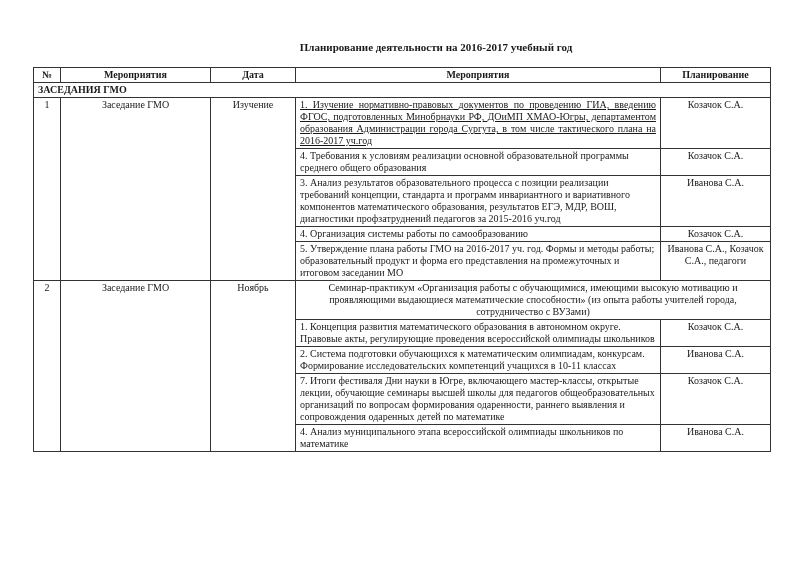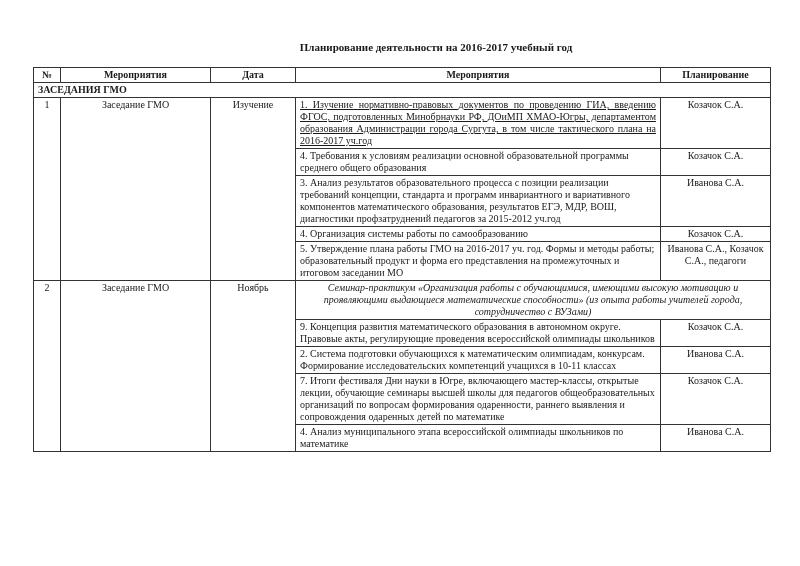--- a/index.html
+++ b/index.html
@@ -10,21 +10,21 @@
   table.plan { position: absolute; top: 67px; left: 33px; width: 737px;
                border-collapse: collapse; table-layout: fixed; font-size: 10px; line-height: 12px; }
   table.plan td, table.plan th { border: 1px solid #333; padding: 1px 4px; vertical-align: top; }
   table.plan th { font-weight: bold; text-align: center; padding: 1px 4px; height: 12px; }
   .c-num { width: 19px; text-align: center; }
   .c-event { width: 142px; text-align: center; }
   .c-date { width: 77px; text-align: center; }
   .c-resp { width: 102px; text-align: center; margin-left: 48px; }
   .section td { font-weight: bold; text-align: left; }
   .content-just { text-align: justify; text-decoration: underline; }
-  .content-center { text-align: center; font-style: italic; }
+  .content-center { text-align: center; }
   td.vdiv { border-right: 2px solid #444; }
 </style>
 </head>
 <body>
 
 <div class="title">Планирование деятельности на 2016-2017 учебный год</div>
 
 <table class="plan">
   <colgroup>
     <col style="width:27px">
@@ -52,40 +52,40 @@
       <td class="c-event" rowspan="5">Заседание ГМО</td>
       <td class="c-date" rowspan="5">Изучение</td>
       <td class="content-just vdiv">1.  Изучение нормативно-правовых  документов по проведению ГИА, введению ФГОС, подготовленных Минобрнауки РФ, ДОиМП ХМАО-Югры, департаментом образования Администрации города Сургута, в том числе тактического плана на 2016-2017 уч.год</td>
       <td class="c-resp">Козачок С.А.</td>
     </tr>
     <tr>
       <td class="vdiv">4.  Требования к условиям реализации основной образовательной программы среднего общего образования</td>
       <td class="c-resp">Козачок С.А.</td>
     </tr>
     <tr>
-      <td class="vdiv">3.  Анализ результатов образовательного процесса с позиции реализации требований концепции, стандарта и программ инвариантного и вариативного компонентов математического образования, результатов ЕГЭ, МДР, ВОШ, диагностики профзатруднений педагогов за 2015-2012 уч.год</td>
+      <td class="vdiv">3.  Анализ результатов образовательного процесса с позиции реализации требований концепции, стандарта и программ инвариантного и вариативного компонентов математического образования, результатов ЕГЭ, МДР, ВОШ, диагностики профзатруднений педагогов за 2015-2016 уч.год</td>
       <td class="c-resp">Иванова С.А.</td>
     </tr>
     <tr>
       <td class="vdiv">4.  Организация системы работы по самообразованию</td>
       <td class="c-resp">Козачок С.А.</td>
     </tr>
     <tr>
       <td class="vdiv">5.  Утверждение плана работы ГМО на 2016-2017 уч. год. Формы и методы работы; образовательный продукт и форма его представления на промежуточных и итоговом заседании МО</td>
       <td class="c-resp">Иванова С.А., Козачок С.А., педагоги</td>
     </tr>
 
     <tr>
       <td class="c-num" rowspan="6">2</td>
       <td class="c-event" rowspan="6">Заседание ГМО</td>
       <td class="c-date" rowspan="6">Ноябрь</td>
       <td class="content-center" colspan="2">Семинар-практикум «Организация работы с обучающимися, имеющими высокую мотивацию и проявляющими выдающиеся математические способности» (из опыта работы учителей города, сотрудничество с ВУЗами)</td>
     </tr>
     <tr>
-      <td class="vdiv">9. Концепция развития математического образования в автономном округе. Правовые акты, регулирующие проведения всероссийской олимпиады школьников</td>
+      <td class="vdiv">1. Концепция развития математического образования в автономном округе. Правовые акты, регулирующие проведения всероссийской олимпиады школьников</td>
       <td class="c-resp">Козачок С.А.</td>
     </tr>
     <tr>
       <td class="vdiv">2.  Система подготовки обучающихся к математическим олимпиадам, конкурсам. Формирование исследовательских компетенций учащихся в 10-11 классах</td>
       <td class="c-resp">Иванова С.А.</td>
     </tr>
     <tr>
       <td class="vdiv">7.  Итоги фестиваля Дни науки в Югре, включающего мастер-классы, открытые лекции, обучающие семинары высшей школы для педагогов общеобразовательных организаций по вопросам формирования одаренности, раннего выявления и сопровождения одаренных детей по математике</td>
       <td class="c-resp">Козачок С.А.</td>
     </tr>

